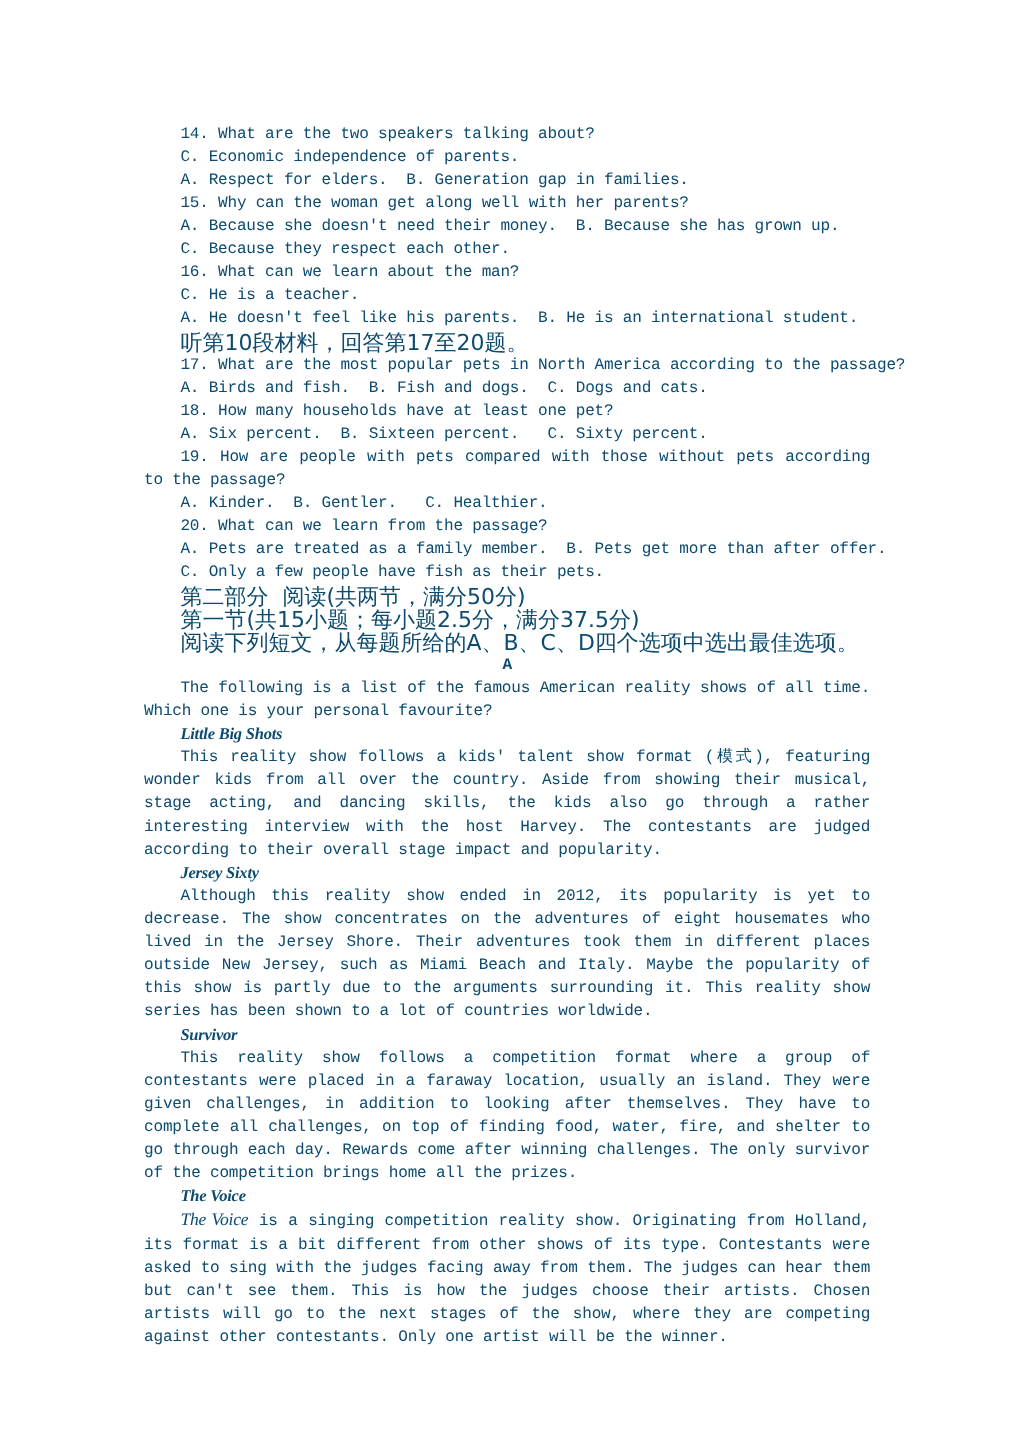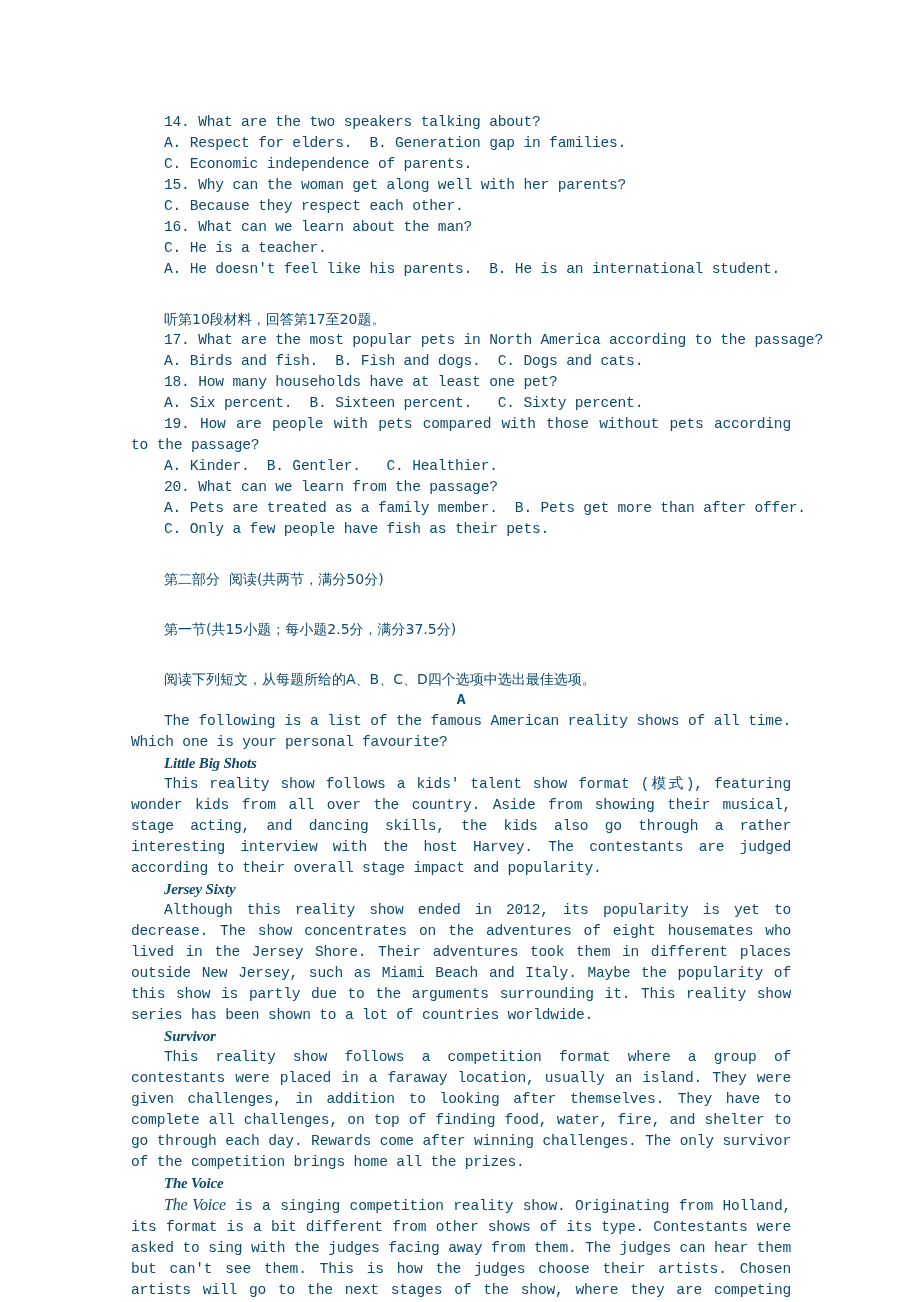--- a/index.html
+++ b/index.html
@@ -9,31 +9,32 @@
     font-family: "Liberation Mono", "DejaVu Sans Mono", monospace;
     font-size: 14.6px; line-height: 21px; color: #0c4a6e;
     letter-spacing: -0.2px;
   }
   .ln { white-space: pre; height: 21px; }
   .ind { padding-left: 33px; }
   .para { text-indent: 33px; text-align: justify; }
   .center { text-align: center; font-weight: bold; }
   .show-title { padding-left: 33px; font-style: italic; font-weight: bold;
     font-family: "Liberation Serif", "DejaVu Serif", serif; font-size: 15px; }
-  .cn { font-family: "DejaVu Sans", sans-serif; font-size: 14px; letter-spacing: 0; margin-top: 29px; }
+  .cn { font-family: "DejaVu Sans", sans-serif; font-size: 20px; letter-spacing: 0; }
   .it { font-style: italic; font-family: "Liberation Serif", "DejaVu Serif", serif; font-size: 16px; }
 </style>
 </head>
 <body>
 
 <div class="page">
   <div class="ln ind">14. What are the two speakers talking about?</div>
+  <div class="ln ind">C. Economic independence of parents.</div>
   <div class="ln ind">A. Respect for elders.  B. Generation gap in families.</div>
-  <div class="ln ind">C. Economic independence of parents.</div>
   <div class="ln ind">15. Why can the woman get along well with her parents?</div>
+  <div class="ln ind">A. Because she doesn't need their money.  B. Because she has grown up.</div>
   <div class="ln ind">C. Because they respect each other.</div>
   <div class="ln ind">16. What can we learn about the man?</div>
   <div class="ln ind">C. He is a teacher.</div>
   <div class="ln ind">A. He doesn't feel like his parents.  B. He is an international student.</div>
   <div class="ln ind cn">听第10段材料，回答第17至20题。</div>
   <div class="ln ind">17. What are the most popular pets in North America according to the passage?</div>
   <div class="ln ind">A. Birds and fish.  B. Fish and dogs.  C. Dogs and cats.</div>
   <div class="ln ind">18. How many households have at least one pet?</div>
   <div class="ln ind">A. Six percent.  B. Sixteen percent.   C. Sixty percent.</div>
   <div class="para">19. How are people with pets compared with those without pets according to the passage?</div>

